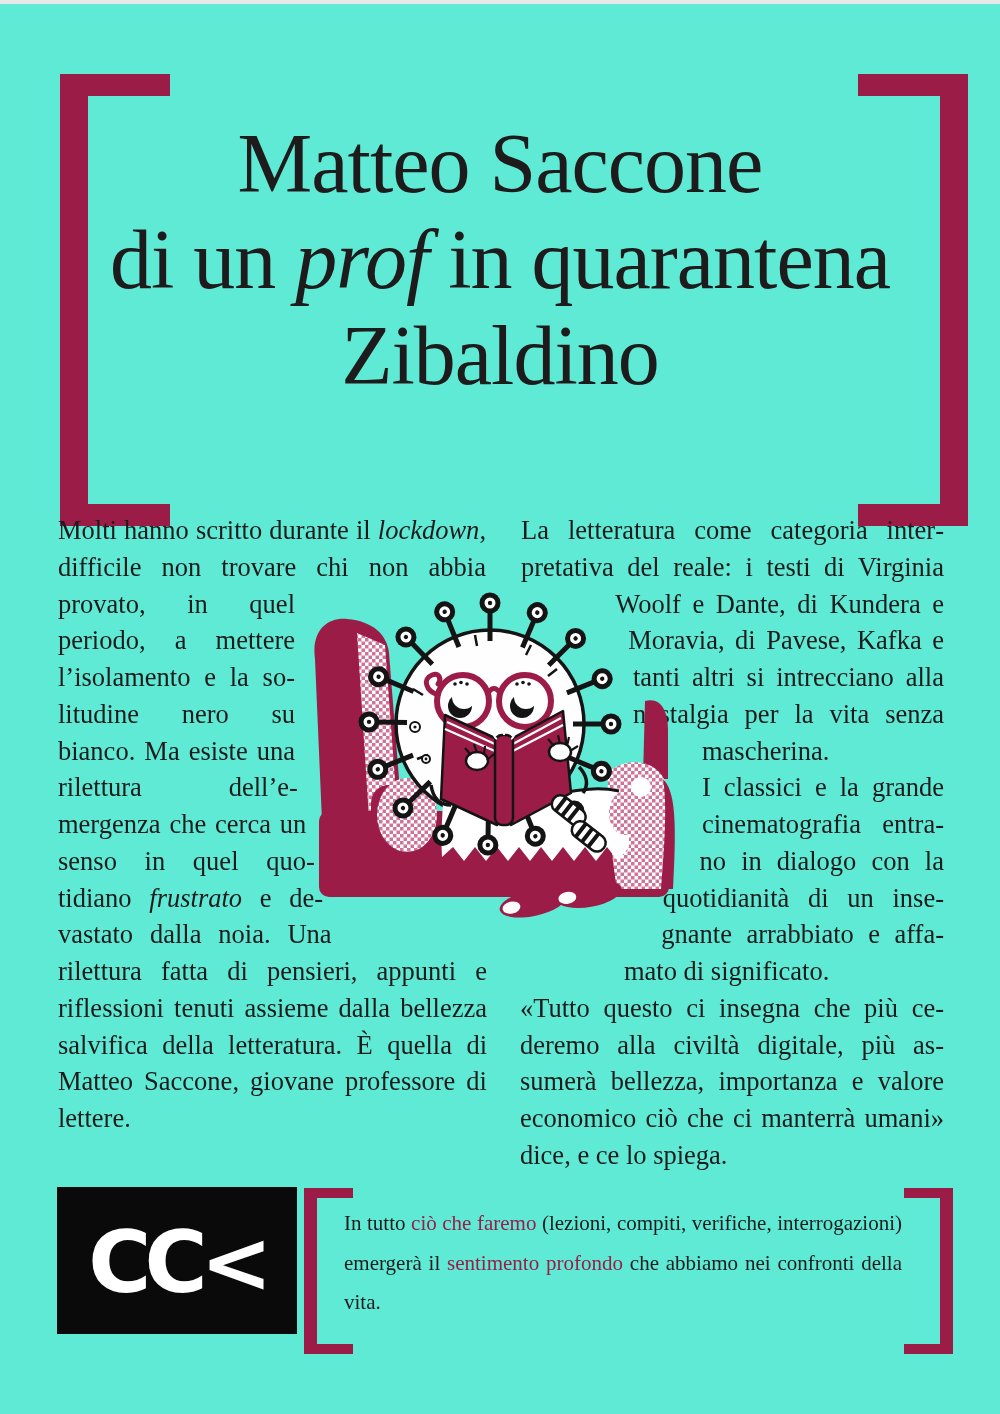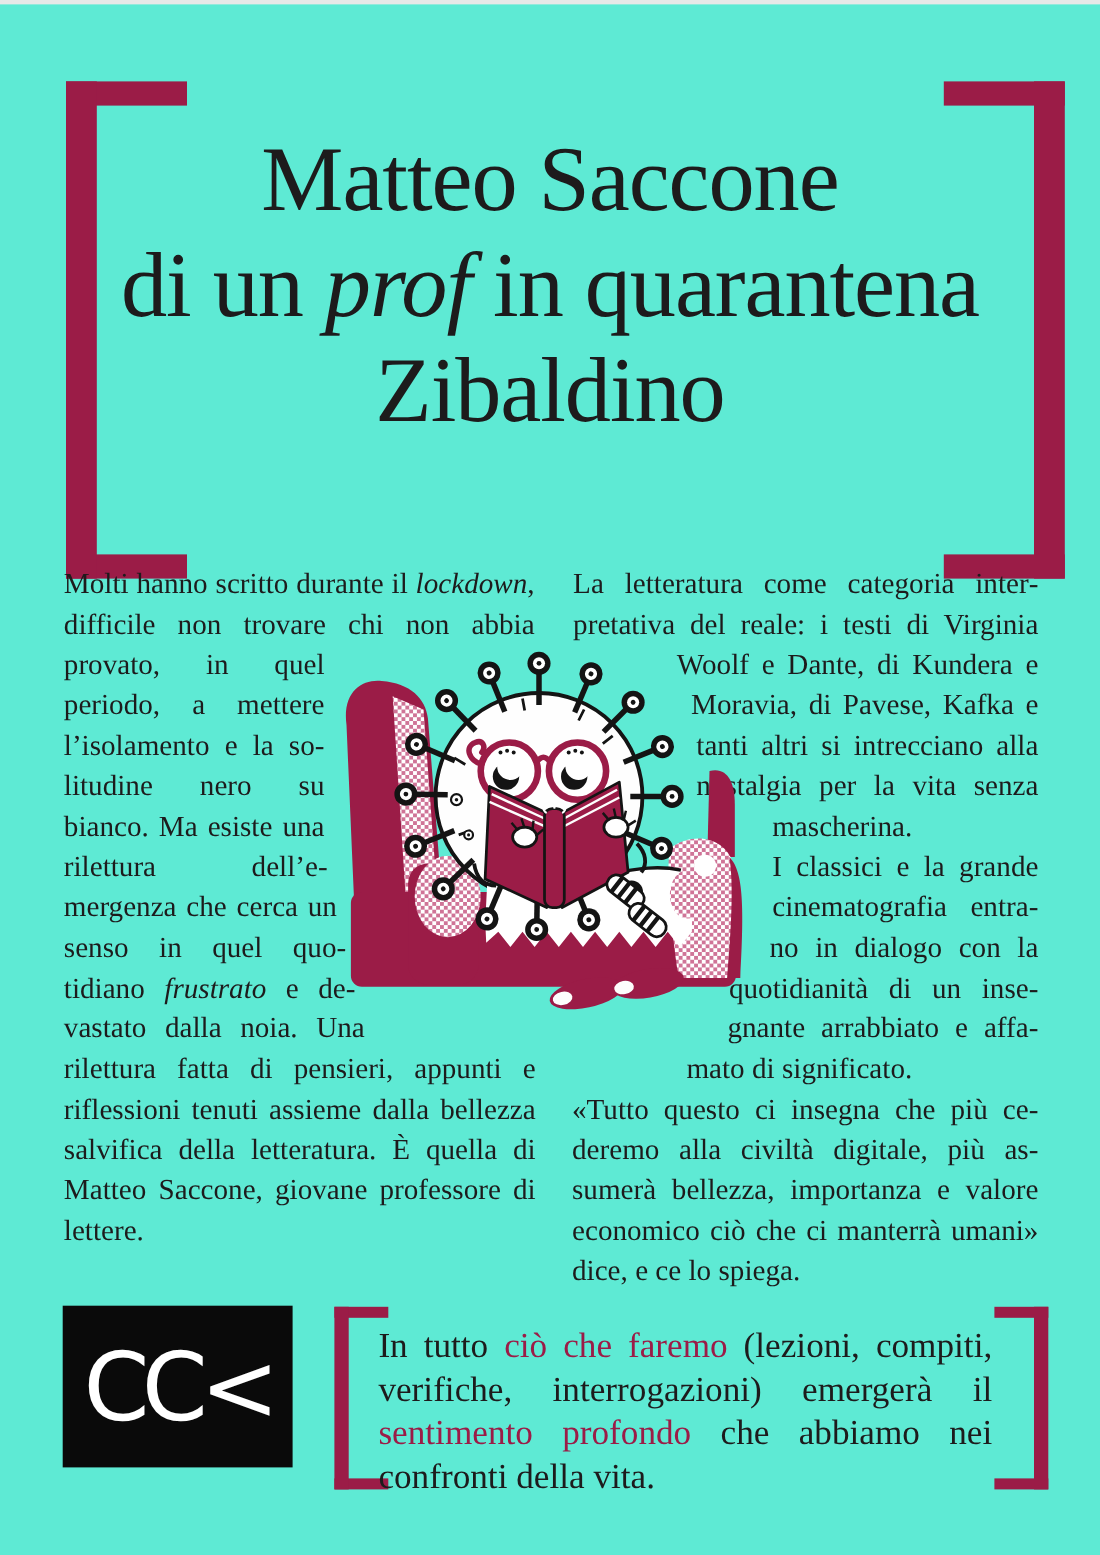--- a/index.html
+++ b/index.html
@@ -39,30 +39,30 @@
     float:left;clear:left;width:182px;height:392px;
     shape-outside:polygon(0px 0px,64px 0px,96px 46px,108px 92px,108px 168px,182px 178px,182px 248px,138px 286px,136px 338px,99px 362px,99px 392px,0px 392px);
     shape-margin:5px;
   }
   .run-i{font-style:italic;}
   .run-m{color:#9b1c47;}
   
   .illo{position:absolute;left:295px;top:585px;width:420px;height:370px;pointer-events:none;}
   
   .logo{
-    position:absolute;left:57px;top:1183px;width:209px;height:147px;
+    position:absolute;left:57px;top:1183px;width:240px;height:147px;
     background:#0a0a0a;color:#ffffff;text-align:center;line-height:150px;
     font-family:"DejaVu Sans","Liberation Sans",sans-serif;
-    font-weight:400;font-size:86px;letter-spacing:-7px;
+    font-weight:700;font-size:86px;letter-spacing:-7px;
   }
   .bracket.small-left {left:304px;top:1184px;width:36px;height:146px;border-width:10px 0 10px 13px;}
   .bracket.small-right{left:904px;top:1184px;width:36px;height:146px;border-width:10px 13px 10px 0;}
   .footer-quote{
     position:absolute;left:344px;top:1200px;width:558px;
-    font-size:32px;line-height:39.5px;text-align:justify;
+    font-size:21px;line-height:39.5px;text-align:justify;
   }
 </style>
 </head>
 <body>
 
 <div class="page">
 
   <div class="bracket big-left"></div>
   <div class="bracket big-right"></div>
   <div class="title">

